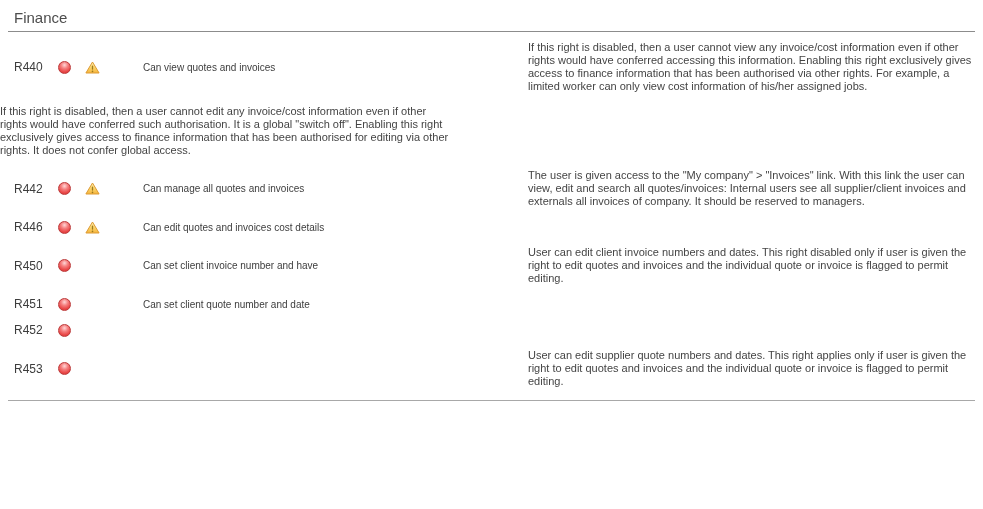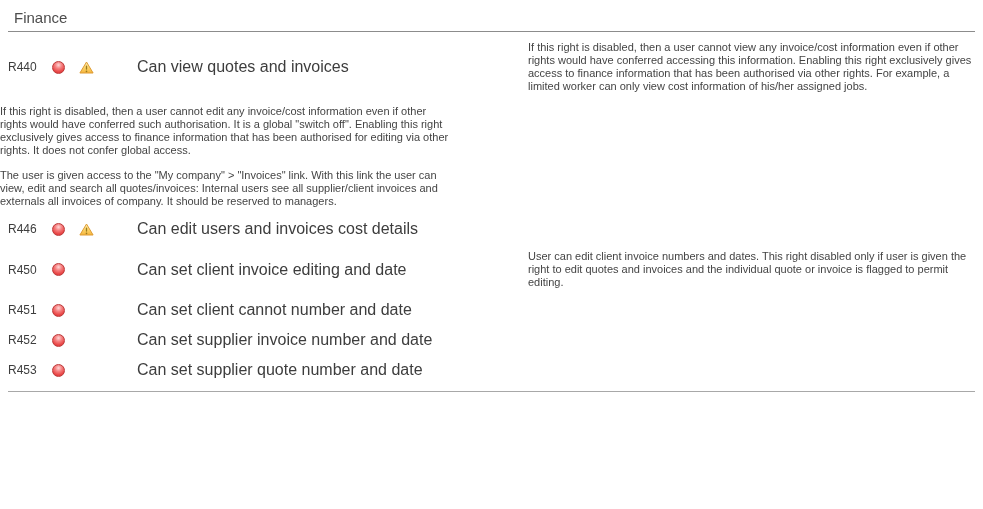--- a/index.html
+++ b/index.html
@@ -40,21 +40,21 @@
     align-items: stretch;
     padding: 6px 0;
   }
   .row-left {
     flex: 0 0 528px;
     width: 528px;
     display: flex;
     align-items: center;
   }
   .right-code {
-    margin-left: 8px;
+    margin-left: 14px;
     width: 44px;
     font-size: 12px;
     color: #3d3d3d;
     flex: 0 0 44px;
   }
   .icon-box {
     width: 64px;
     flex: 0 0 64px;
     display: flex;
     align-items: center;
@@ -71,21 +71,21 @@
   }
   .warn-icon {
     margin-left: 14px;
     width: 15px;
     height: 13px;
     display: block;
     flex: 0 0 15px;
   }
   .right-label {
     margin-left: 21px;
-    font-size: 16px;
+    font-size: 10px;
     color: #3d3d3d;
     white-space: nowrap;
   }
   .right-desc {
     flex: 1 1 auto;
     max-width: 450px;
     font-size: 11px;
     line-height: 13px;
     color: #444444;
   }
@@ -119,20 +119,39 @@
       <span class="right-label">Can view quotes and invoices</span>
     </div>
     <div class="right-desc">If this right is disabled, then a user cannot view any invoice/cost information even if other rights would have conferred accessing this information. Enabling this right exclusively gives access to finance information that has been authorised via other rights. For example, a limited worker can only view cost information of his/her assigned jobs.</div>
   </div>
 
   <div class="right-row">
     <div class="right-desc">If this right is disabled, then a user cannot edit any invoice/cost information even if other rights would have conferred such authorisation. It is a global "switch off". Enabling this right exclusively gives access to finance information that has been authorised for editing via other rights. It does not confer global access.</div>
   </div>
 
   <div class="right-row">
+    <div class="row-left">
+      <span class="right-code">R442</span>
+      <span class="icon-box">
+        <span class="red-ball"></span>
+        <svg class="warn-icon" viewBox="0 0 15 13" width="15" height="13" aria-hidden="true">
+          <defs>
+            <linearGradient id="warnGrad" x1="0" y1="0" x2="0" y2="1">
+              <stop offset="0" stop-color="#fdf0b5"></stop>
+              <stop offset="0.55" stop-color="#fbd265"></stop>
+              <stop offset="1" stop-color="#f5b43c"></stop>
+            </linearGradient>
+          </defs>
+          <path d="M7.5 1 L14.1 12 L0.9 12 Z" fill="url(#warnGrad)" stroke="#dd9a33" stroke-width="1" stroke-linejoin="round"></path>
+          <rect x="6.85" y="4.4" width="1.3" height="4.3" rx="0.6" fill="#9c7a1e"></rect>
+          <circle cx="7.5" cy="10.3" r="0.85" fill="#9c7a1e"></circle>
+        </svg>
+      </span>
+      <span class="right-label">Can manage all quotes and invoices</span>
+    </div>
     <div class="right-desc">The user is given access to the "My company" &gt; "Invoices" link. With this link the user can view, edit and search all quotes/invoices: Internal users see all supplier/client invoices and externals all invoices of company. It should be reserved to managers.</div>
   </div>
 
   <div class="right-row">
     <div class="row-left">
       <span class="right-code">R446</span>
       <span class="icon-box">
         <span class="red-ball"></span>
         <svg class="warn-icon" viewBox="0 0 15 13" width="15" height="13" aria-hidden="true">
           <defs>
@@ -140,21 +159,21 @@
               <stop offset="0" stop-color="#fdf0b5"></stop>
               <stop offset="0.55" stop-color="#fbd265"></stop>
               <stop offset="1" stop-color="#f5b43c"></stop>
             </linearGradient>
           </defs>
           <path d="M7.5 1 L14.1 12 L0.9 12 Z" fill="url(#warnGrad)" stroke="#dd9a33" stroke-width="1" stroke-linejoin="round"></path>
           <rect x="6.85" y="4.4" width="1.3" height="4.3" rx="0.6" fill="#9c7a1e"></rect>
           <circle cx="7.5" cy="10.3" r="0.85" fill="#9c7a1e"></circle>
         </svg>
       </span>
-      <span class="right-label">Can edit users and invoices cost details</span>
+      <span class="right-label">Can edit quotes and invoices cost details</span>
     </div>
   </div>
 
   <div class="right-row">
     <div class="row-left">
       <span class="right-code">R450</span>
       <span class="icon-box">
         <span class="red-ball"></span>
         <svg class="warn-icon" viewBox="0 0 15 13" width="15" height="13" aria-hidden="true" style="visibility: hidden;">
           <defs>
@@ -162,21 +181,21 @@
               <stop offset="0" stop-color="#fdf0b5"></stop>
               <stop offset="0.55" stop-color="#fbd265"></stop>
               <stop offset="1" stop-color="#f5b43c"></stop>
             </linearGradient>
           </defs>
           <path d="M7.5 1 L14.1 12 L0.9 12 Z" fill="url(#warnGrad)" stroke="#dd9a33" stroke-width="1" stroke-linejoin="round"></path>
           <rect x="6.85" y="4.4" width="1.3" height="4.3" rx="0.6" fill="#9c7a1e"></rect>
           <circle cx="7.5" cy="10.3" r="0.85" fill="#9c7a1e"></circle>
         </svg>
       </span>
-      <span class="right-label">Can set client invoice editing and date</span>
+      <span class="right-label">Can set client invoice number and have</span>
     </div>
     <div class="right-desc">User can edit client invoice numbers and dates. This right disabled only if user is given the right to edit quotes and invoices and the individual quote or invoice is flagged to permit editing.</div>
   </div>
 
   <div class="right-row">
     <div class="row-left">
       <span class="right-code">R451</span>
       <span class="icon-box">
         <span class="red-ball"></span>
         <svg class="warn-icon" viewBox="0 0 15 13" width="15" height="13" aria-hidden="true" style="visibility: hidden;">
@@ -185,21 +204,21 @@
               <stop offset="0" stop-color="#fdf0b5"></stop>
               <stop offset="0.55" stop-color="#fbd265"></stop>
               <stop offset="1" stop-color="#f5b43c"></stop>
             </linearGradient>
           </defs>
           <path d="M7.5 1 L14.1 12 L0.9 12 Z" fill="url(#warnGrad)" stroke="#dd9a33" stroke-width="1" stroke-linejoin="round"></path>
           <rect x="6.85" y="4.4" width="1.3" height="4.3" rx="0.6" fill="#9c7a1e"></rect>
           <circle cx="7.5" cy="10.3" r="0.85" fill="#9c7a1e"></circle>
         </svg>
       </span>
-      <span class="right-label">Can set client cannot number and date</span>
+      <span class="right-label">Can set client quote number and date</span>
     </div>
   </div>
 
   <div class="right-row">
     <div class="row-left">
       <span class="right-code">R452</span>
       <span class="icon-box">
         <span class="red-ball"></span>
         <svg class="warn-icon" viewBox="0 0 15 13" width="15" height="13" aria-hidden="true" style="visibility: hidden;">
           <defs>
@@ -207,21 +226,20 @@
               <stop offset="0" stop-color="#fdf0b5"></stop>
               <stop offset="0.55" stop-color="#fbd265"></stop>
               <stop offset="1" stop-color="#f5b43c"></stop>
             </linearGradient>
           </defs>
           <path d="M7.5 1 L14.1 12 L0.9 12 Z" fill="url(#warnGrad)" stroke="#dd9a33" stroke-width="1" stroke-linejoin="round"></path>
           <rect x="6.85" y="4.4" width="1.3" height="4.3" rx="0.6" fill="#9c7a1e"></rect>
           <circle cx="7.5" cy="10.3" r="0.85" fill="#9c7a1e"></circle>
         </svg>
       </span>
-      <span class="right-label">Can set supplier invoice number and date</span>
     </div>
   </div>
 
   <div class="right-row">
     <div class="row-left">
       <span class="right-code">R453</span>
       <span class="icon-box">
         <span class="red-ball"></span>
         <svg class="warn-icon" viewBox="0 0 15 13" width="15" height="13" aria-hidden="true" style="visibility: hidden;">
           <defs>
@@ -229,19 +247,19 @@
               <stop offset="0" stop-color="#fdf0b5"></stop>
               <stop offset="0.55" stop-color="#fbd265"></stop>
               <stop offset="1" stop-color="#f5b43c"></stop>
             </linearGradient>
           </defs>
           <path d="M7.5 1 L14.1 12 L0.9 12 Z" fill="url(#warnGrad)" stroke="#dd9a33" stroke-width="1" stroke-linejoin="round"></path>
           <rect x="6.85" y="4.4" width="1.3" height="4.3" rx="0.6" fill="#9c7a1e"></rect>
           <circle cx="7.5" cy="10.3" r="0.85" fill="#9c7a1e"></circle>
         </svg>
       </span>
-      <span class="right-label">Can set supplier quote number and date</span>
-    </div>
+    </div>
+    <div class="right-desc">User can edit supplier quote numbers and dates. This right applies only if user is given the right to edit quotes and invoices and the individual quote or invoice is flagged to permit editing.</div>
   </div>
 </div>
 
   <hr class="divider bottom">
 </div>
 
 </body></html>

